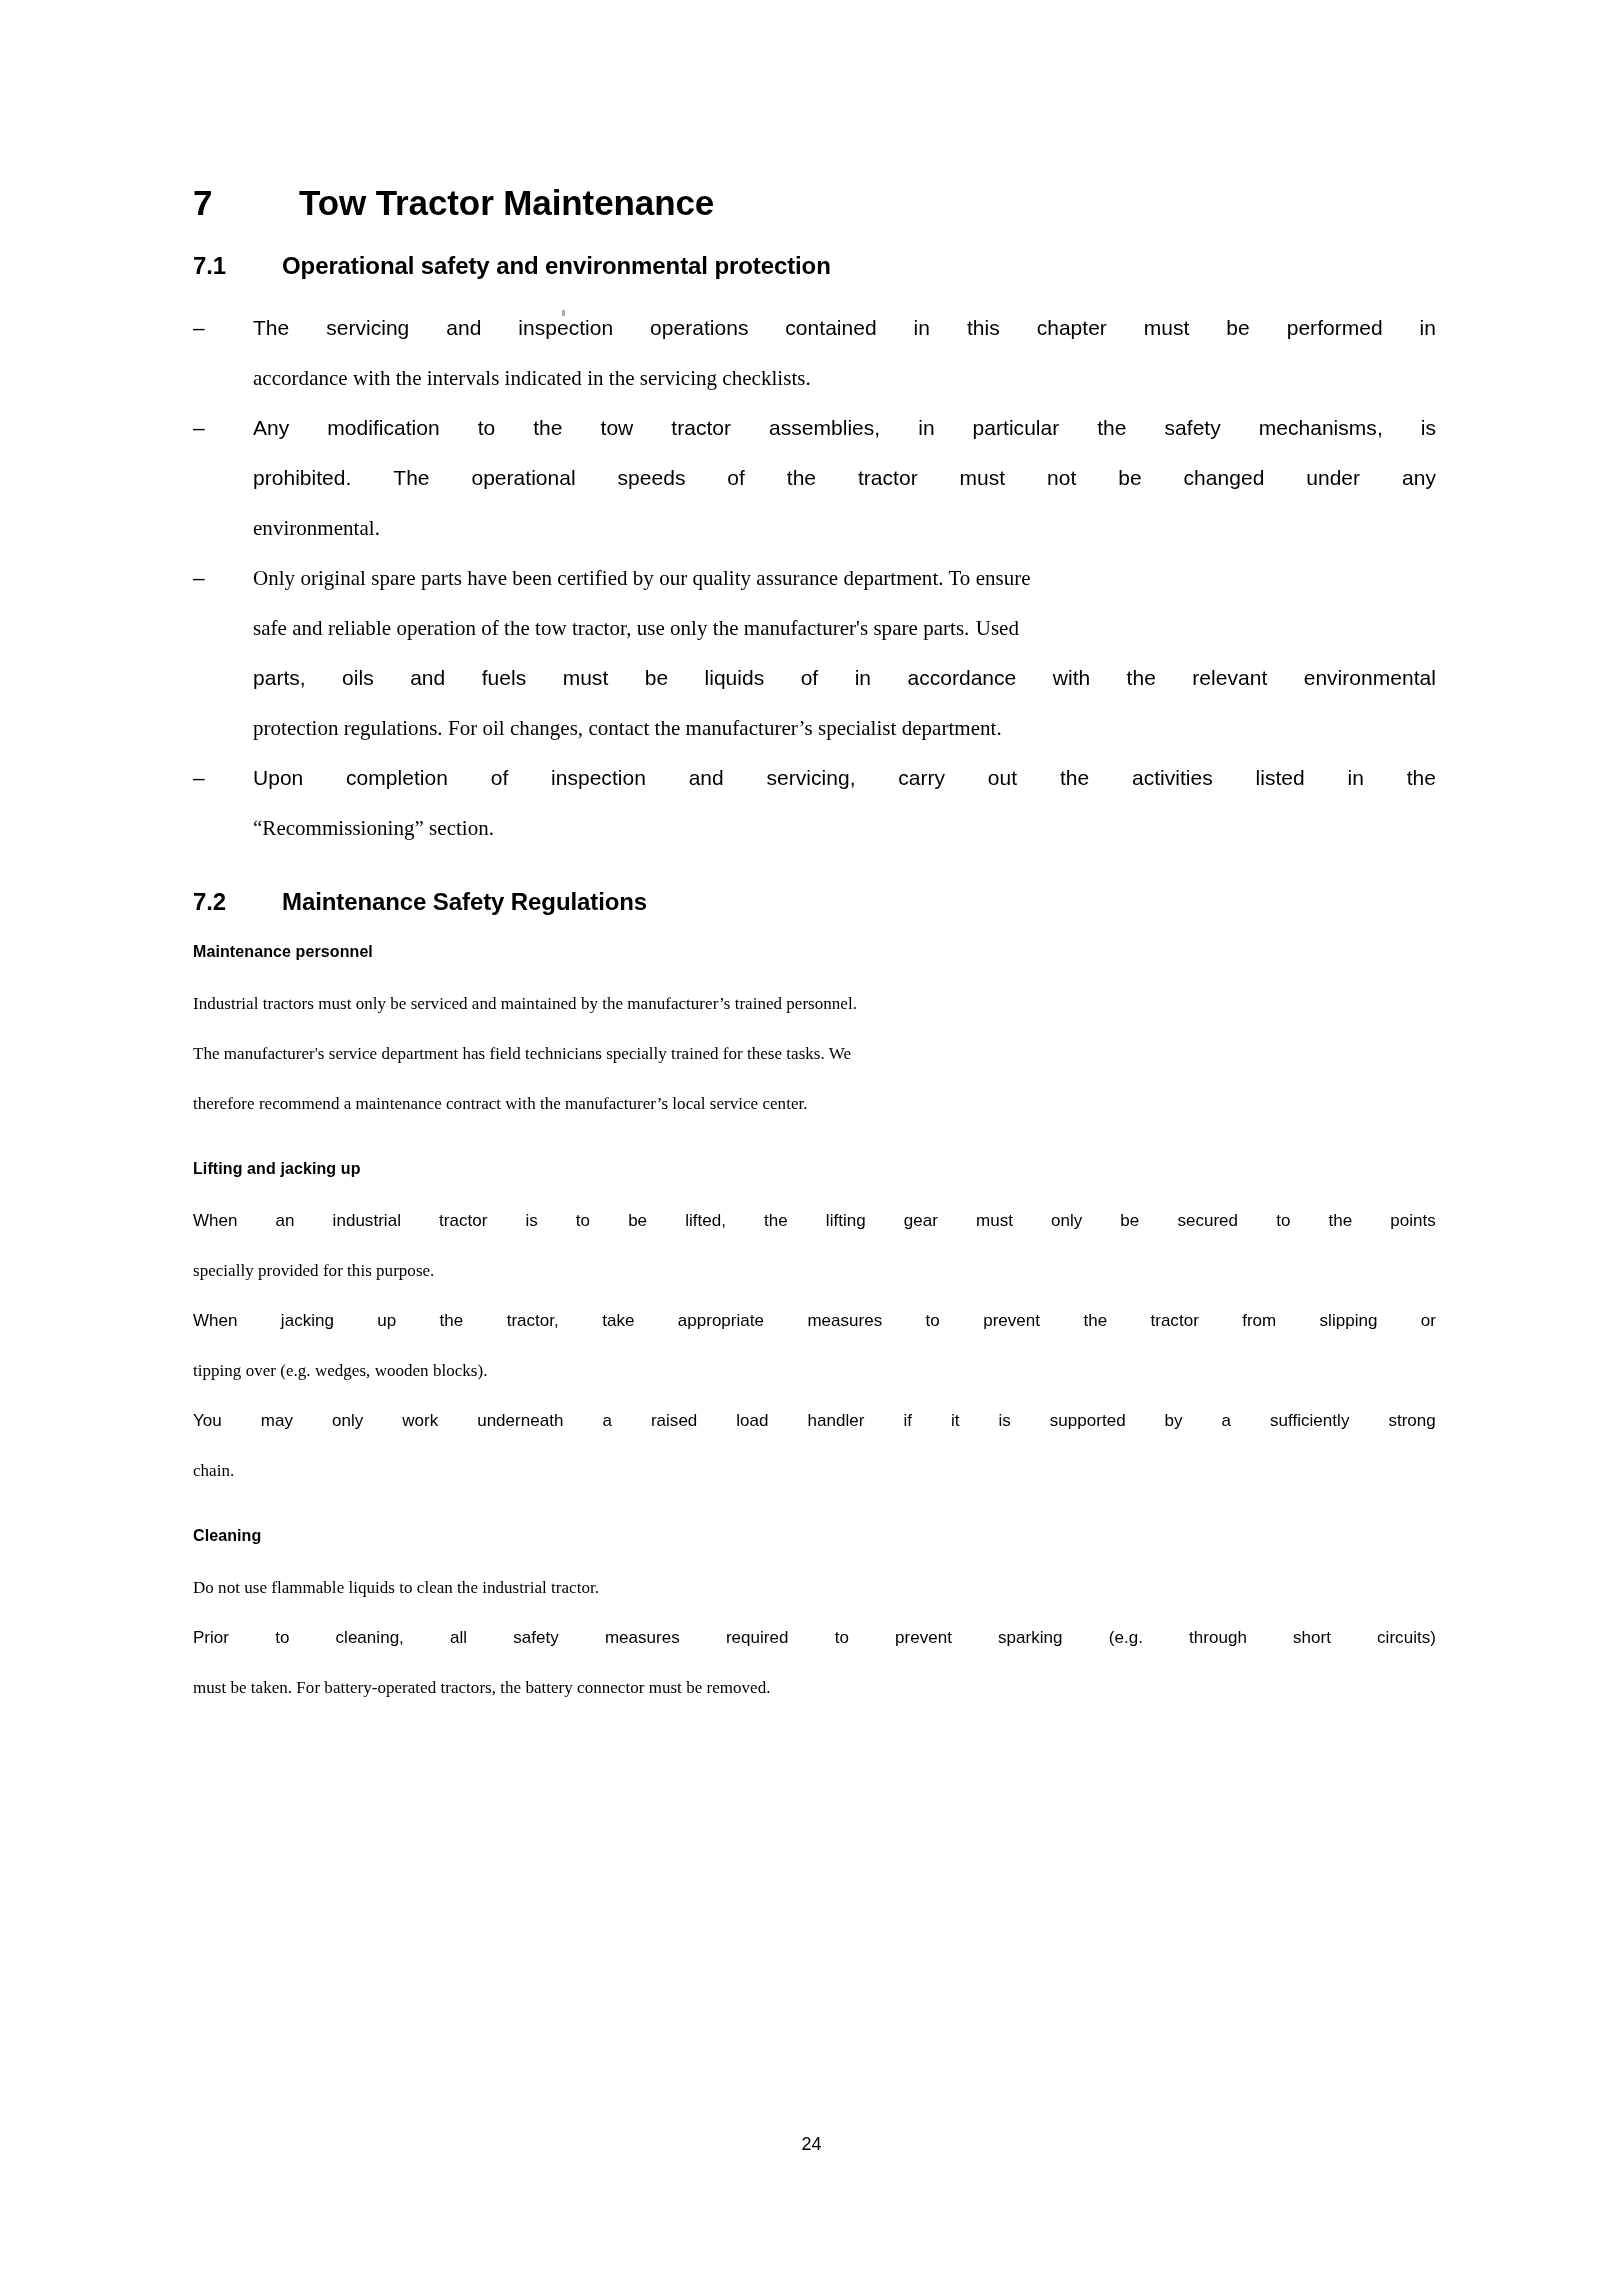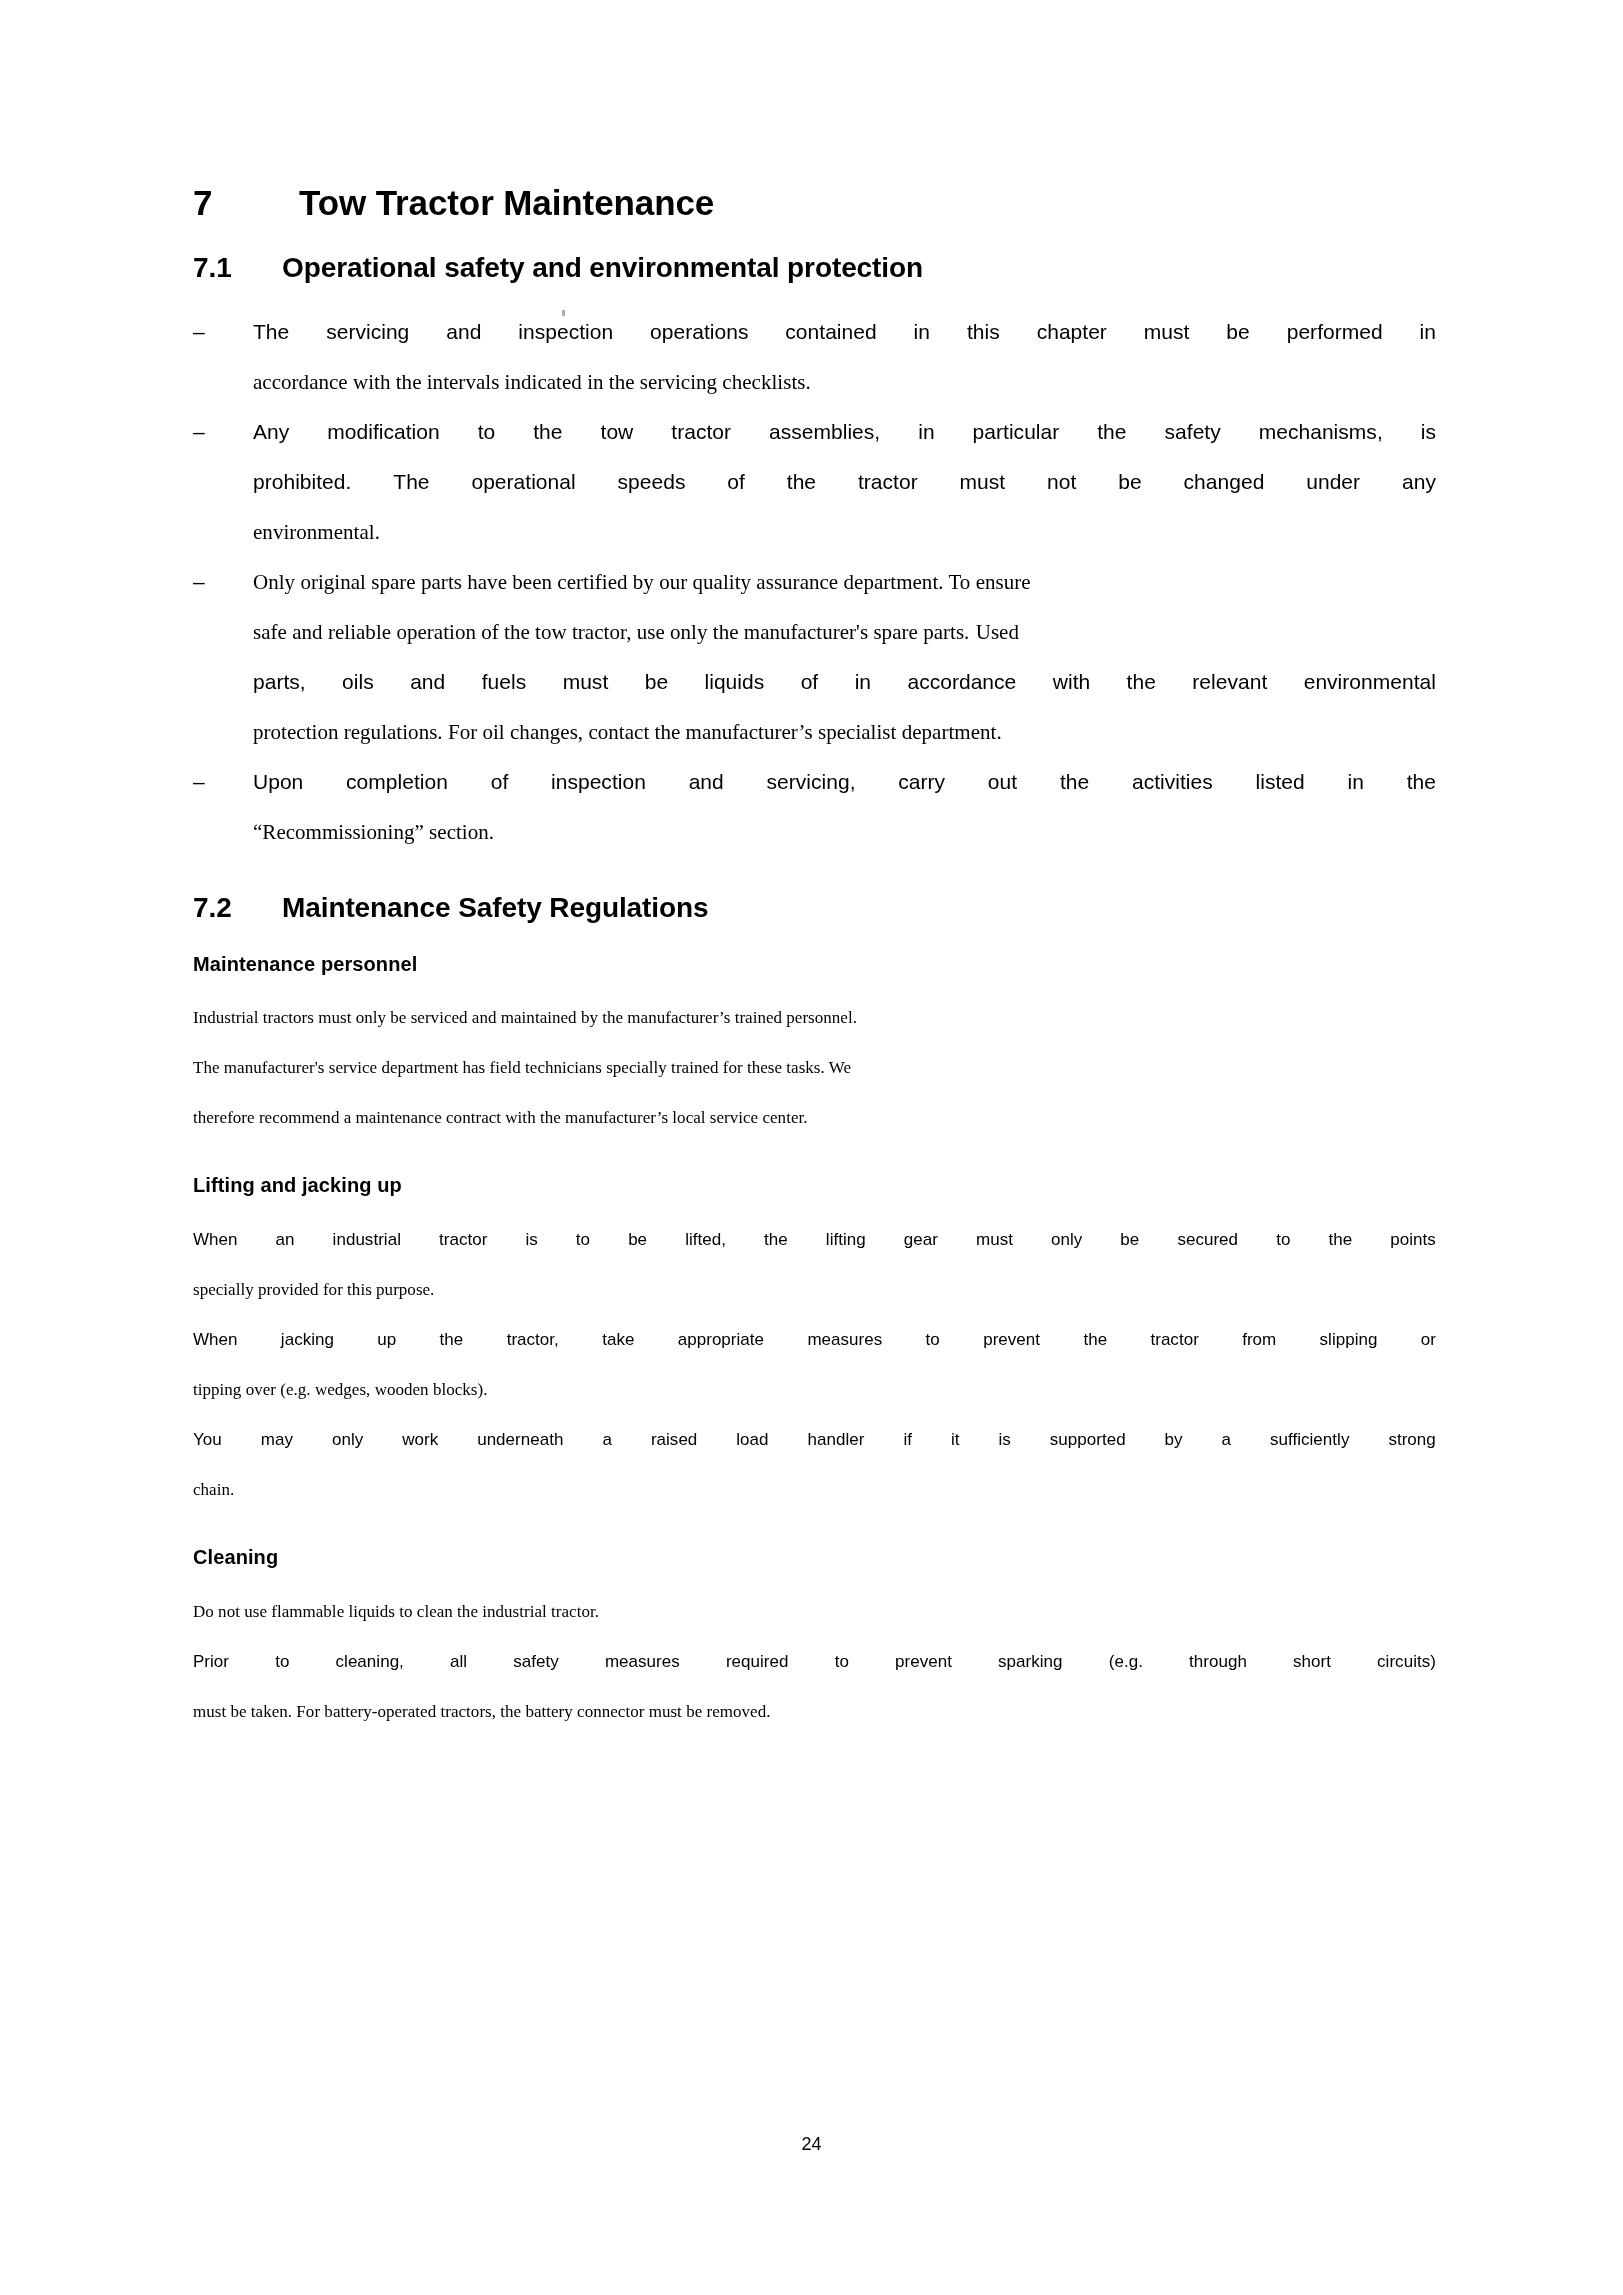--- a/index.html
+++ b/index.html
@@ -41,32 +41,32 @@
     font-weight: bold;
     letter-spacing: -0.1px;
     margin: 0 0 29px 0;
     line-height: 1.15;
   }
   .h1 .num { width: 106px; flex: 0 0 106px; }
 
   .h2 {
     display: flex;
     align-items: flex-start;
-    font-size: 28px;
+    font-size: 24px;
     font-weight: bold;
     letter-spacing: -0.1px;
     margin: 17px 0 23px 0;
     line-height: 1.15;
   }
   .h2 .num { width: 89px; flex: 0 0 89px; }
 
   .h2.second { margin-top: 35px; margin-bottom: 27px; }
 
   .h3 {
-    font-size: 20px;
+    font-size: 16px;
     font-weight: bold;
     margin: 0 0 17.7px 0;
     line-height: 1.2;
     letter-spacing: 0.1px;
   }
   .h3.spaced { margin-top: 30px; }
 
   
   .para {
     font-size: 17px;

